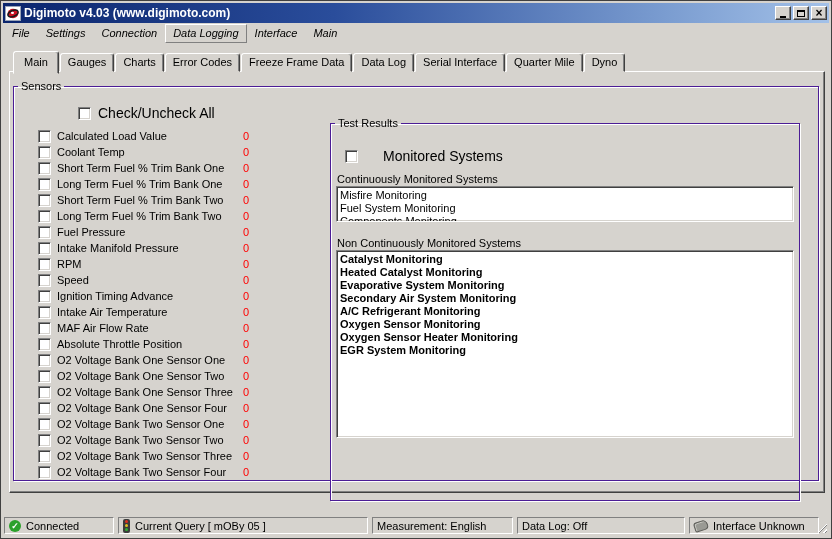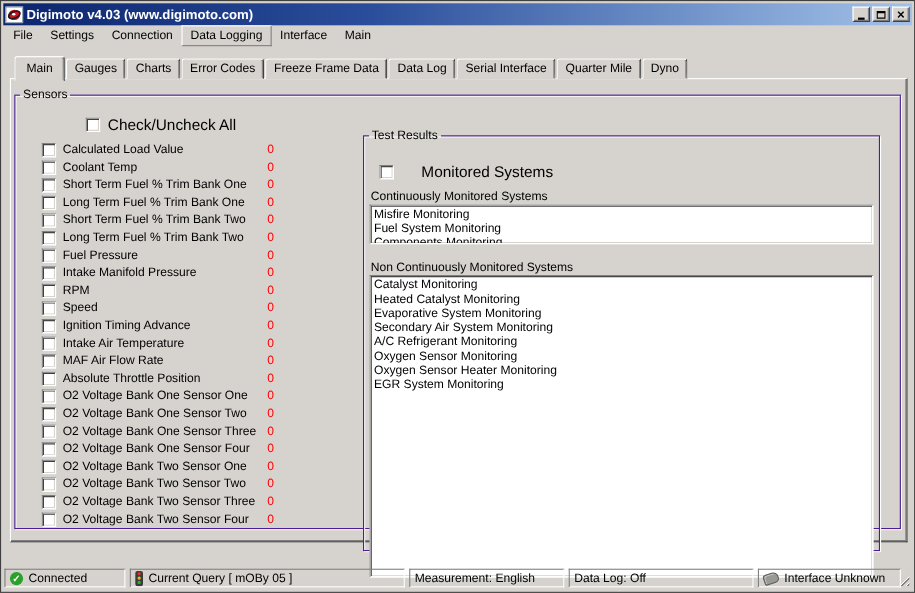--- a/index.html
+++ b/index.html
@@ -36,22 +36,22 @@
     border: 1px solid; border-color: #ffffff #404040 #404040 #ffffff;
     box-shadow: inset -1px -1px 0 #808080, inset 1px 1px 0 #d6d3ce;
     display: flex; align-items: center; justify-content: center;
     cursor: default;
   }
   .glyph-min { width: 6px; height: 2px; background: #000; margin-top: 7px; }
   .glyph-max { width: 8px; height: 7px; border: 1px solid #000; border-top-width: 2px; }
   .glyph-close { font-size: 12px; font-weight: bold; line-height: 10px; color: #000; }
   
   .menubar {
-    height: 20px; display: flex; align-items: flex-start;
-    padding-left: 1px; flex: 0 0 auto;
+    height: 20px; display: flex; align-items: center;
+    padding-left: 1px; flex: 0 0 auto; font-style: italic;
   }
   .menu-item {
     font-size: 11px; padding: 2px 7px 3px 7px;
     border: 1px solid transparent; color: #000; cursor: default;
   }
   .menu-item.raised { border-color: #ffffff #808080 #808080 #ffffff; }
   
   .tabzone { flex: 1 1 auto; display: flex; flex-direction: column; padding: 5px 4px 12px 6px; }
   .tabstrip { display: flex; align-items: flex-end; height: 24px; padding-left: 4px; flex: 0 0 auto; position: relative; z-index: 2; }
   .tab {
@@ -98,21 +98,21 @@
   .list-label { position: absolute; left: 6px; font-size: 11px; white-space: nowrap; }
   .lbl-cont { top: 44px; }
   .lbl-noncont { top: 108px; }
   .listbox {
     position: absolute; left: 5px; width: 458px; background: #fff;
     border: 1px solid; border-color: #808080 #ffffff #ffffff #808080;
     box-shadow: inset 1px 1px 0 #404040, inset -1px -1px 0 #d6d3ce;
     overflow: hidden; padding: 2px 0 0 3px;
   }
   .box-cont { top: 57px; height: 36px; }
-  .box-noncont { top: 121px; height: 275px; }
+  .box-noncont { top: 121px; height: 188px; font-weight: bold; }
   .list-item { font-size: 11px; line-height: 13px; white-space: nowrap; }
   
   .below-gap { flex: 0 0 11px; }
   .statusbar { flex: 0 0 20px; display: flex; gap: 4px; padding: 1px 10px 2px 1px; position: relative; }
   .status-panel {
     border: 1px solid; border-color: #808080 #ffffff #ffffff #808080;
     display: flex; align-items: center; gap: 5px;
     font-size: 11px; padding: 0 4px; white-space: nowrap; overflow: hidden;
   }
   .sp-connected { flex: 0 0 110px; }

